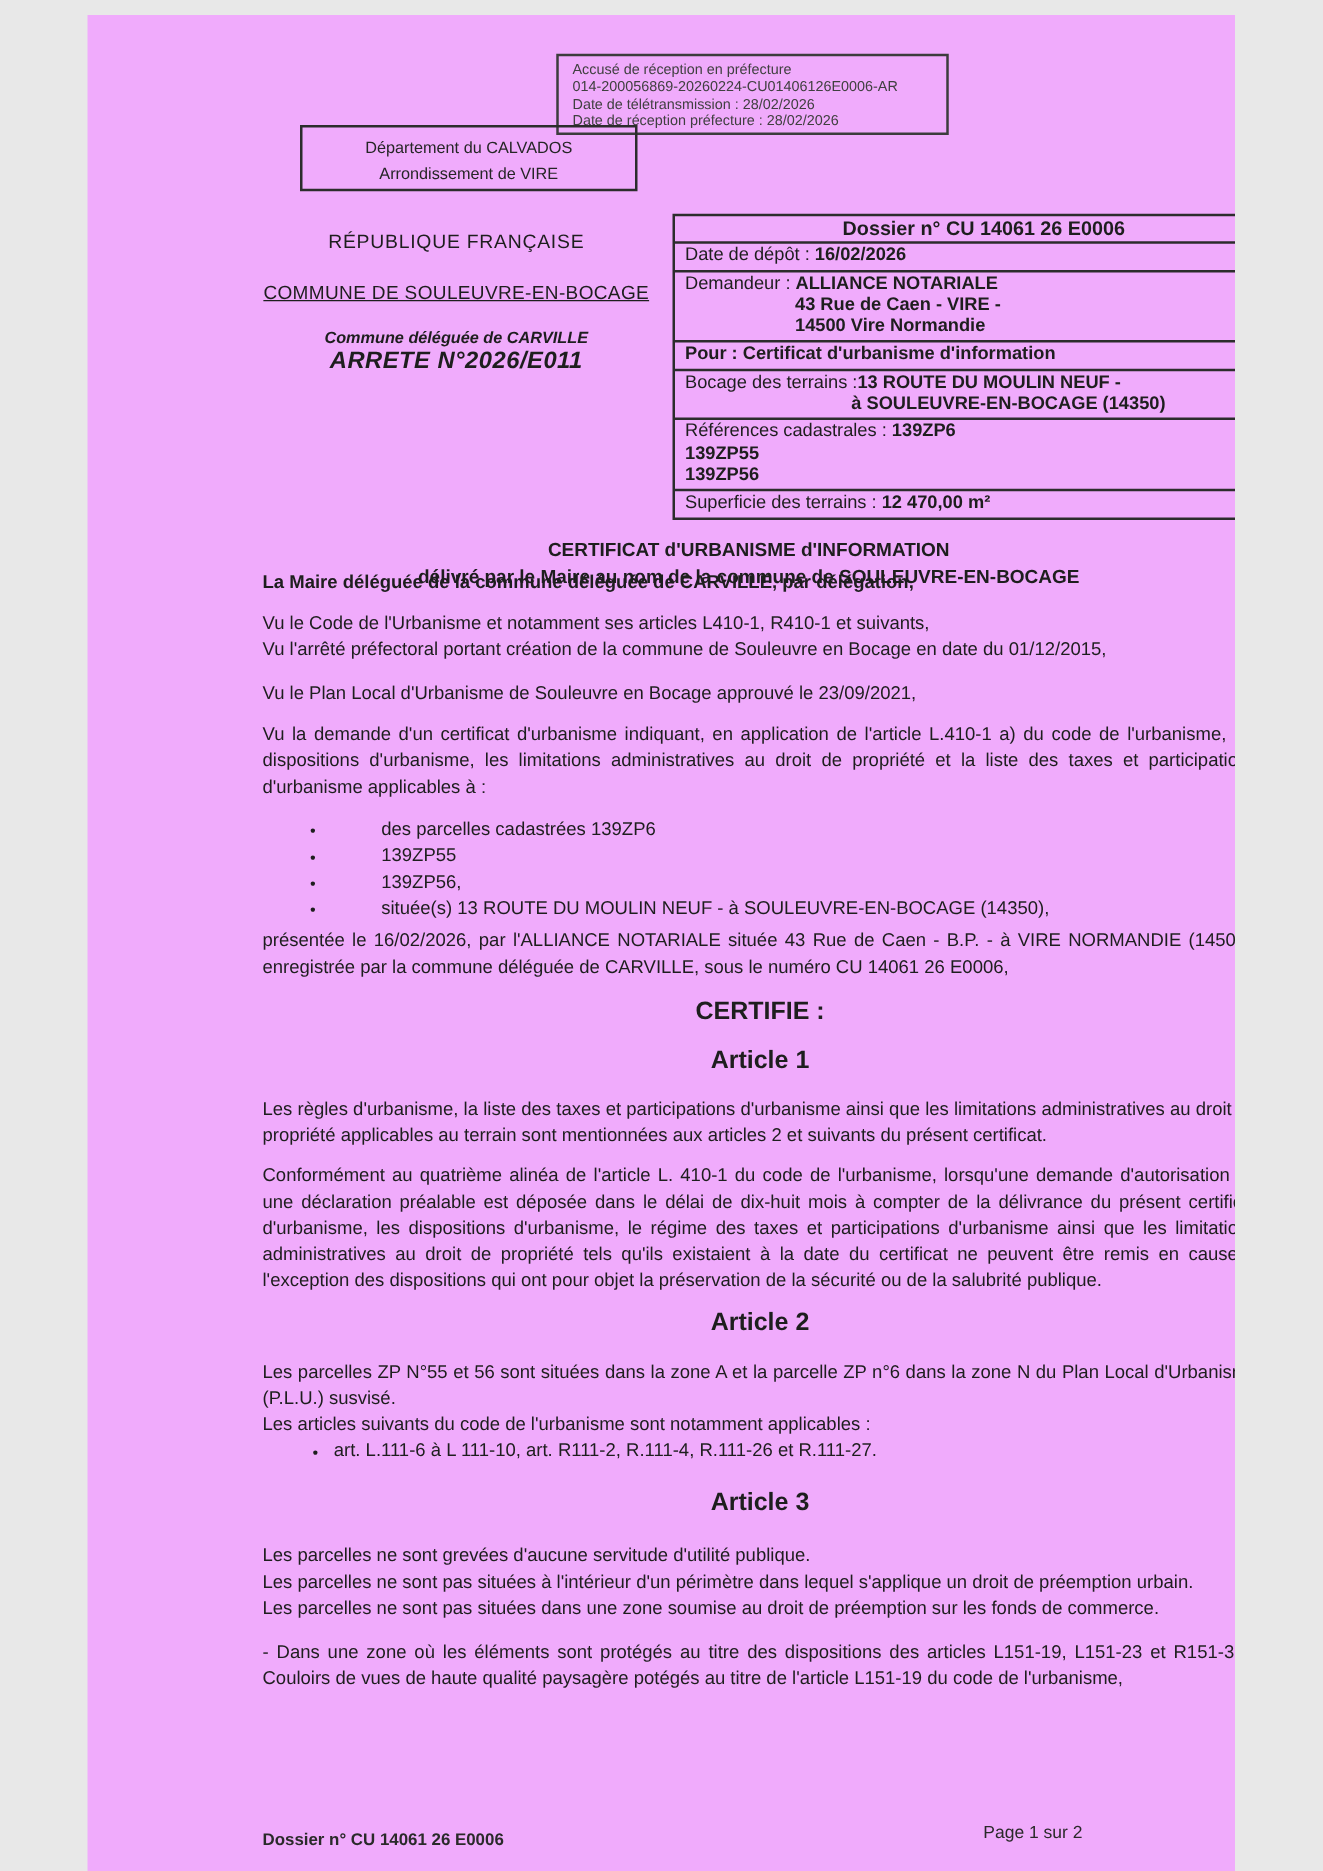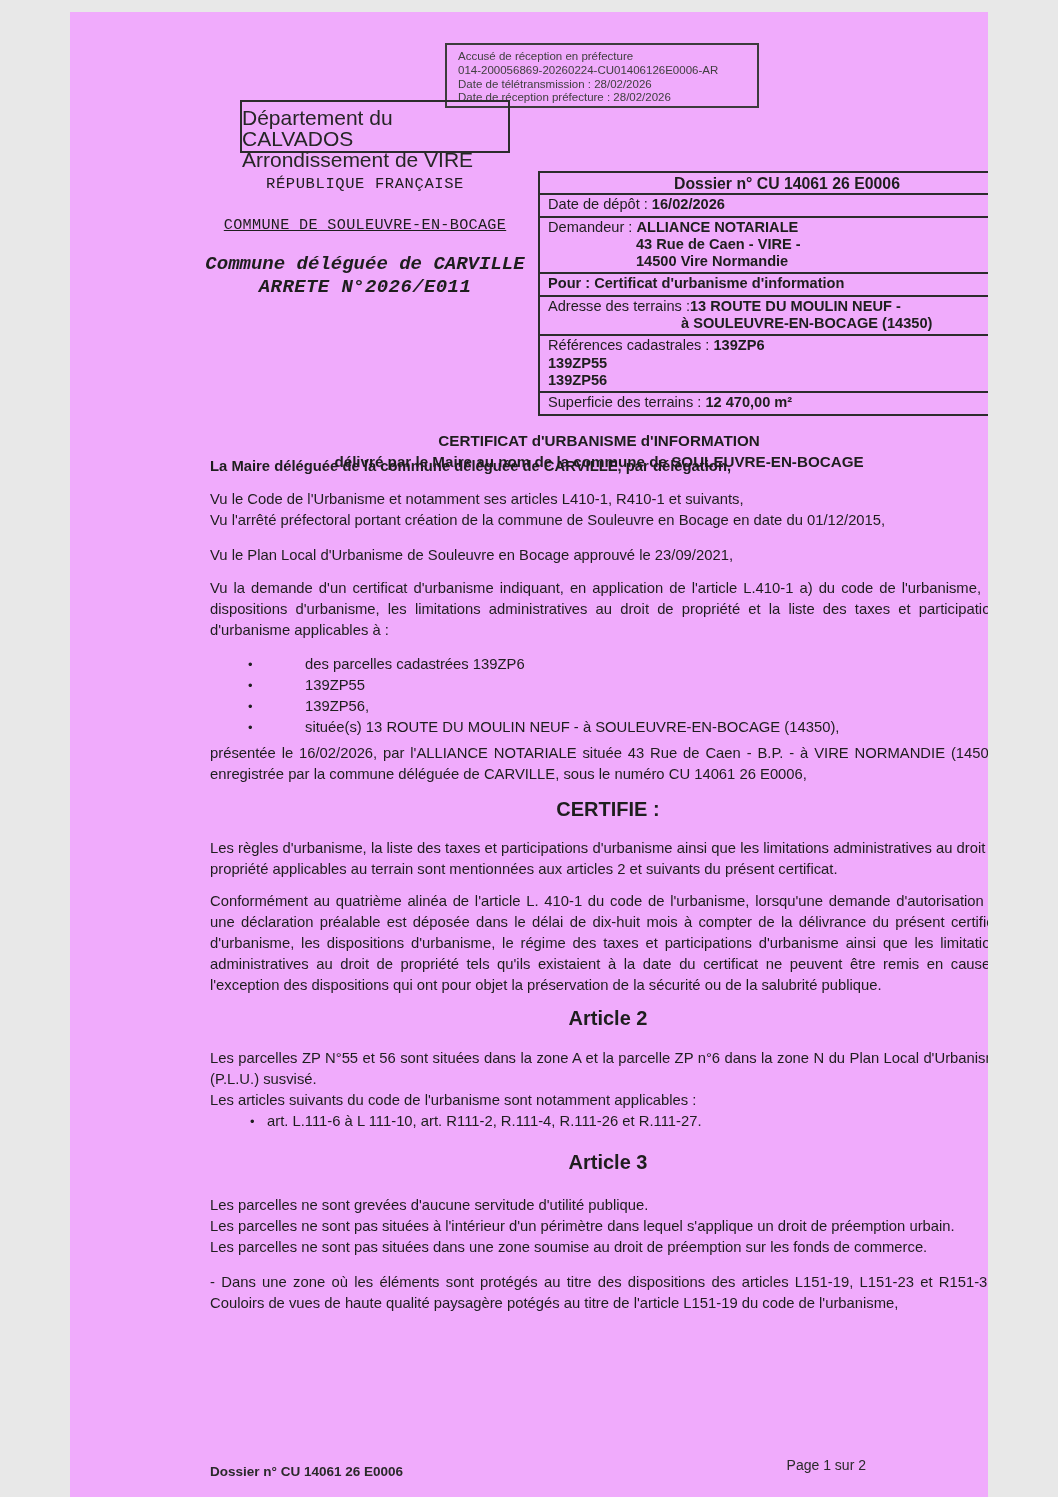--- a/index.html
+++ b/index.html
@@ -16,28 +16,28 @@
   .stamp-box {
     position: absolute; left: 375px; top: 31px; width: 314px; height: 65px;
     border: 2px solid #3c3c3c; box-sizing: border-box;
     padding: 5px 0 0 11px;
     font-size: 11.5px; line-height: 13.8px; color: #404040;
   }
   
   .dept-box {
     position: absolute; left: 170px; top: 88px; width: 270px; height: 53px;
     border: 2.5px solid #2c2c2c; box-sizing: border-box;
-    text-align: left; padding-top: 5px;
-    font-size: 21px; line-height: 21px; color: #262626;
+    text-align: center; padding-top: 5px;
+    font-size: 13px; line-height: 21px; color: #262626;
   }
   
-  .left-head { position: absolute; left: 123px; top: 163px; width: 344px; text-align: center; font-family: Liberation Mono, monospace; }
+  .left-head { position: absolute; left: 123px; top: 173px; width: 344px; text-align: center; }
   .republic { font-size: 15.5px; letter-spacing: .6px; }
   .commune  { margin-top: 23px; font-size: 15.2px; text-decoration: underline; letter-spacing: .3px; }
-  .deleguee { margin-top: 19px; font-size: 19px; font-weight: bold; font-style: italic; }
+  .deleguee { margin-top: 19px; font-size: 13px; font-weight: bold; font-style: italic; }
   .arrete   { margin-top: 1px; font-size: 19px; font-weight: bold; font-style: italic; letter-spacing: .4px; }
   
   .dossier {
     position: absolute; left: 468px; top: 159px; width: 498px;
     border: 2px solid #2c2c2c; box-sizing: border-box; font-size: 14.6px;
   }
   .drow { border-top: 2px solid #2c2c2c; padding: 1px 6px 2px 8px; line-height: 17.3px; }
   .drow.first { border-top: none; }
   .drow.dtitle { text-align: center; font-weight: bold; font-size: 15.8px; padding: 2px 0 1px; }
   .val { font-weight: bold; }
@@ -100,21 +100,21 @@
   <div class="dossier">
     <div class="drow first dtitle">Dossier n° CU 14061 26 E0006</div>
     <div class="drow"><span>Date de dépôt : </span><span class="val">16/02/2026</span></div>
     <div class="drow">
       <div><span>Demandeur : </span><span class="val">ALLIANCE NOTARIALE</span></div>
       <div class="val indent-dem">43 Rue de Caen - VIRE -</div>
       <div class="val indent-dem">14500 Vire Normandie</div>
     </div>
     <div class="drow"><span class="val">Pour : </span><span class="val">Certificat d'urbanisme d'information</span></div>
     <div class="drow">
-      <div><span>Adresse des terrains :</span><span class="val">13 ROUTE DU MOULIN NEUF -</span></div>
+      <div><span>Bocage des terrains :</span><span class="val">13 ROUTE DU MOULIN NEUF -</span></div>
       <div class="val indent-adr">à SOULEUVRE-EN-BOCAGE (14350)</div>
     </div>
     <div class="drow">
       <div><span>Références cadastrales : </span><span class="val">139ZP6</span></div>
       <div class="val">139ZP55</div>
       <div class="val">139ZP56</div>
     </div>
     <div class="drow"><span>Superficie des terrains : </span><span class="val">12 470,00 m²</span></div>
   </div>
 
@@ -139,20 +139,21 @@
       <div class="bi">des parcelles cadastrées 139ZP6</div>
       <div class="bi">139ZP55</div>
       <div class="bi">139ZP56,</div>
       <div class="bi">située(s) 13 ROUTE DU MOULIN NEUF -  à SOULEUVRE-EN-BOCAGE (14350),</div>
     </div>
 
     <p class="jst mb14">présentée le 16/02/2026, par l'ALLIANCE NOTARIALE située 43 Rue de Caen - B.P.  -  à VIRE NORMANDIE (14500), enregistrée par la commune déléguée de  CARVILLE, sous le numéro CU 14061 26 E0006,</p>
 
     <p class="center-h h-certifie">CERTIFIE :</p>
 
+    <p class="center-h h-art1">Article 1</p>
     <p class="jst mb11">Les règles d'urbanisme, la liste des taxes et participations d'urbanisme ainsi que les limitations administratives au droit de propriété applicables au terrain sont mentionnées aux articles 2 et suivants du présent certificat.</p>
     <p class="jst mb12">Conformément au quatrième alinéa de l'article L. 410-1 du code de l'urbanisme, lorsqu'une demande d'autorisation ou une déclaration préalable est déposée dans le délai de dix-huit mois à compter de la délivrance du présent certificat d'urbanisme, les dispositions d'urbanisme, le régime des taxes et participations d'urbanisme ainsi que les limitations administratives au droit de propriété tels qu'ils existaient à la date du certificat ne peuvent être remis en cause à l'exception des dispositions qui ont pour objet la préservation de la sécurité ou de la salubrité publique.</p>
 
     <p class="center-h h-art2">Article 2</p>
     <p class="jst">Les parcelles ZP N°55 et 56 sont situées dans la zone A et la parcelle ZP n°6 dans la zone N du Plan Local d'Urbanisme (P.L.U.) susvisé.</p>
     <p>Les articles suivants du code de l'urbanisme sont notamment applicables :</p>
     <div class="bi2">art. L.111-6 à L 111-10, art. R111-2, R.111-4, R.111-26 et R.111-27.</div>
 
     <p class="center-h h-art3">Article 3</p>
     <p>Les parcelles ne sont grevées d'aucune servitude d'utilité publique.</p>

